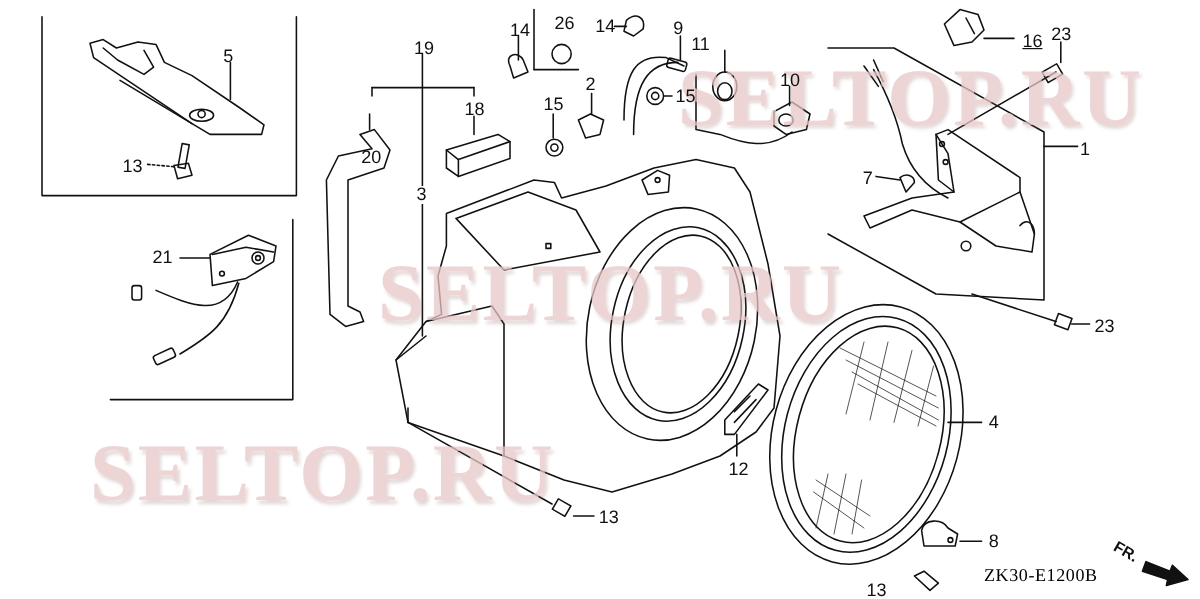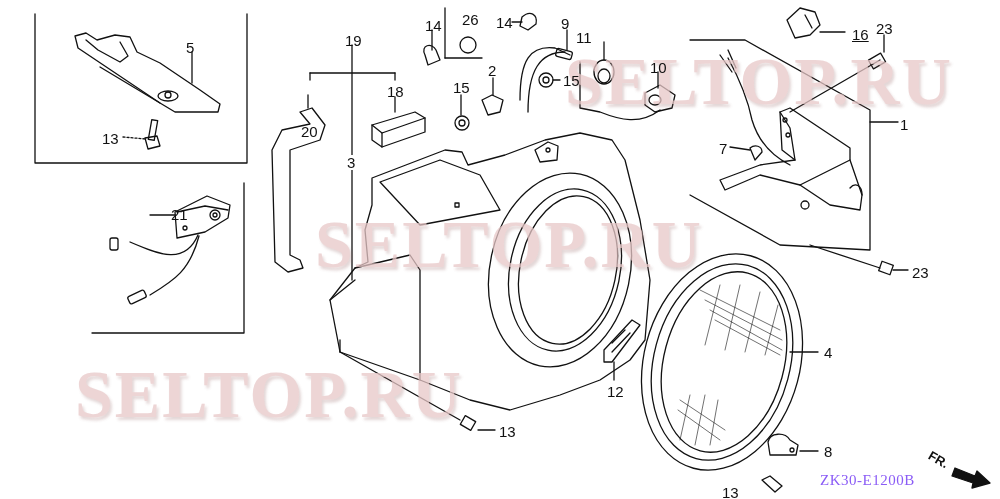--- a/index.html
+++ b/index.html
@@ -1,19 +1,19 @@
 <!DOCTYPE html>
 <html><head>
 <meta charset="utf-8">
 <style>
   html,body{margin:0;padding:0;background:#fff;}
   #stage{position:relative;width:1000px;height:499px;overflow:hidden;background:#ffffff;font-family:"Liberation Sans",sans-serif;}
   svg{position:absolute;left:0;top:0;}
   .lbl{position:absolute;font-size:15px;color:#111;line-height:1;white-space:nowrap;}
-  .code{position:absolute;font-family:"Liberation Serif",serif;font-size:15px;color:#8b5cf6;letter-spacing:0.5px;}
+  .code{position:absolute;font-family:"Liberation Serif",serif;font-size:15px;color:#000000;letter-spacing:0.5px;}
   .wm{position:absolute;font-family:"Liberation Serif",serif;font-weight:bold;font-size:68px;color:#e8c8c8;opacity:0.75;letter-spacing:2px;text-shadow:2px 3px 3px rgba(150,100,100,0.35);white-space:nowrap;}
   .fr{position:absolute;font-weight:bold;font-size:13px;color:#111;transform:rotate(30deg);}
 </style>
 </head>
 <body>
 
 <div id="stage">
   <svg width="1000" height="499" viewBox="0 0 1000 499">
     <g fill="none" stroke="#111" stroke-width="1.3" stroke-linejoin="round" stroke-linecap="round">
 
@@ -205,21 +205,21 @@
       <path d="M955,468 L975,476 L977,471 L990,483 L972,488 L973,483 L952,476 Z" fill="#111"></path>
     </g>
   </svg>
 
   <div class="wm" style="left:565px;top:42px;">SELTOP.RU</div>
   <div class="wm" style="left:315px;top:205px;">SELTOP.RU</div>
   <div class="wm" style="left:75px;top:355px;">SELTOP.RU</div>
 
   <div class="lbl" style="left:186px;top:40px;">5</div>
   <div class="lbl" style="left:102px;top:131px;">13</div>
-  <div class="lbl" style="left:127px;top:207px;margin-left:44px;">21</div>
+  <div class="lbl" style="left:127px;top:207px;">21</div>
   <div class="lbl" style="left:345px;top:33px;">19</div>
   <div class="lbl" style="left:301px;top:80px;margin-top:44px;">20</div>
   <div class="lbl" style="left:387px;top:84px;">18</div>
   <div class="lbl" style="left:347px;top:155px;background:#fff;">3</div>
   <div class="lbl" style="left:425px;top:18px;">14</div>
   <div class="lbl" style="left:462px;top:12px;">26</div>
   <div class="lbl" style="left:496px;top:15px;">14</div>
   <div class="lbl" style="left:561px;top:16px;">9</div>
   <div class="lbl" style="left:488px;top:63px;">2</div>
   <div class="lbl" style="left:453px;top:80px;">15</div>

